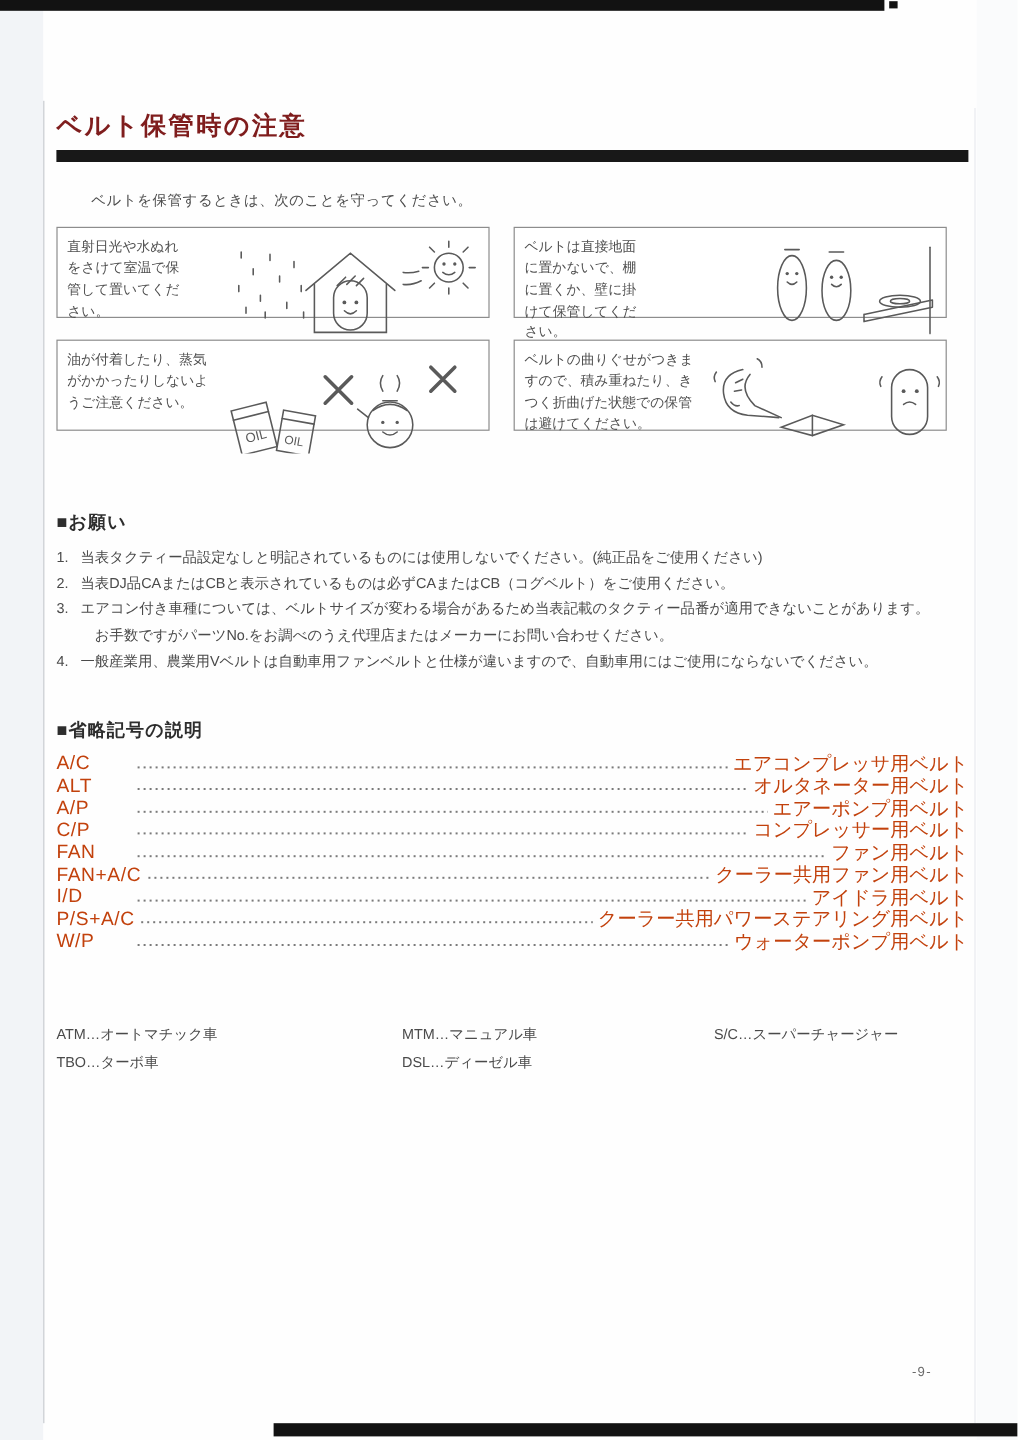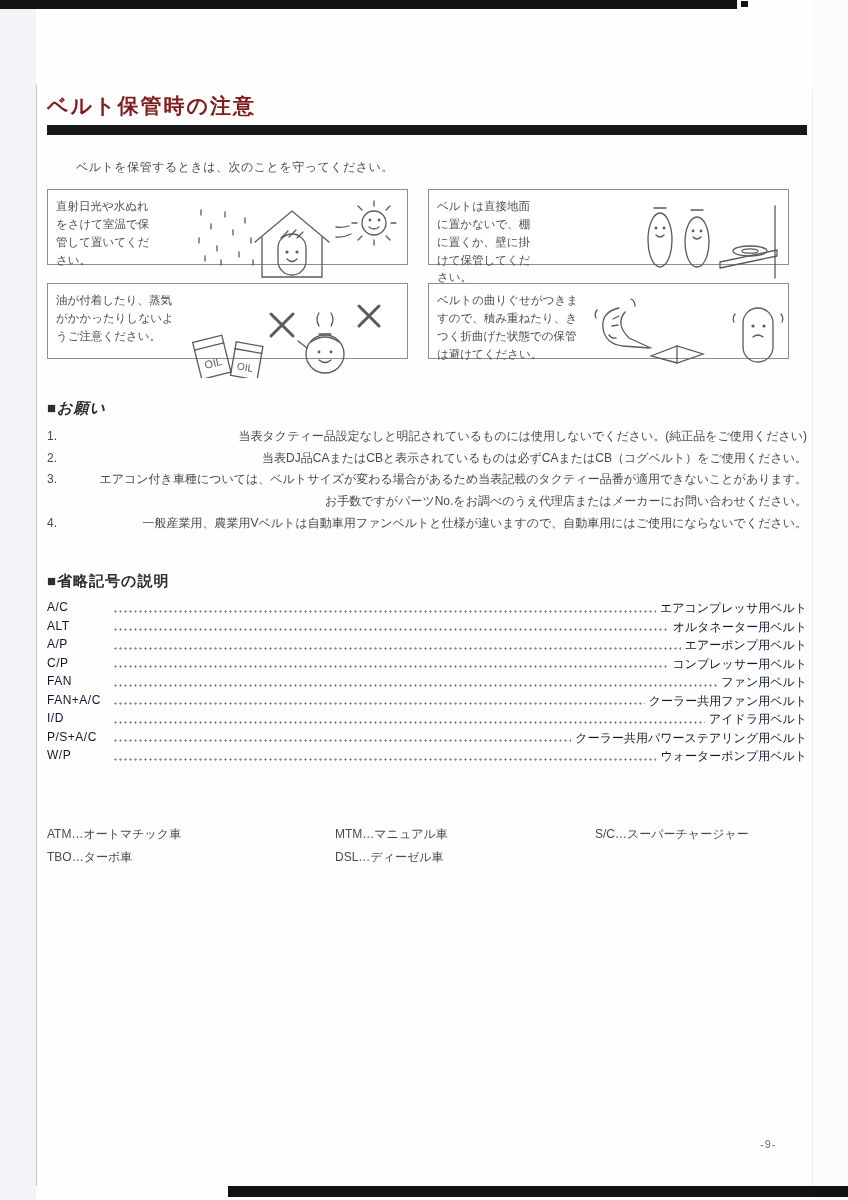--- a/index.html
+++ b/index.html
@@ -56,30 +56,30 @@
   .p-text.w100{width:102px;}
   .p-text.w120{width:124px;}
   .p-text.w145{width:148px;}
   .p-illu{flex:1;display:flex;justify-content:flex-end;align-items:flex-start;}
   .p-illu svg{display:block;}
 
   .section-heading{
     font-size:15px;line-height:1.2;font-weight:bold;color:#2d2d2d;
     letter-spacing:1px;
   }
-  .req-heading{margin-top:40px;font-style:italic;}
+  .req-heading{margin-top:68px;}
 
   .req-list{margin-top:9px;}
   .req-item{display:flex;font-size:12px;line-height:1.8;color:#4a4a4a;}
   .req-num{flex:0 0 20px;}
-  .req-text{flex:1;white-space:pre-line;text-align:right;}
+  .req-text{flex:1;white-space:pre-line;}
 
   .abbr-heading{margin-top:38px;}
   .abbr-table{margin-top:10px;}
-  .abbr-row{display:flex;height:18.5px;font-size:12px;color:#0f172a;}
+  .abbr-row{display:flex;align-items:center;height:18.5px;font-size:16px;color:#c2410c;}
   .abbr-code{flex:0 0 auto;min-width:62px;letter-spacing:0.5px;}
   .leader{
     flex:1;height:5px;align-self:center;margin:4px 4px 0 4px;
     background-image:radial-gradient(circle,#7a7a7a 0.9px,transparent 1.2px);
     background-size:5px 5px;background-repeat:repeat-x;background-position:0 60%;
   }
   .abbr-meaning{flex:0 0 auto;text-align:right;}
 
   .vehicle-grid{
     margin-top:56px;

